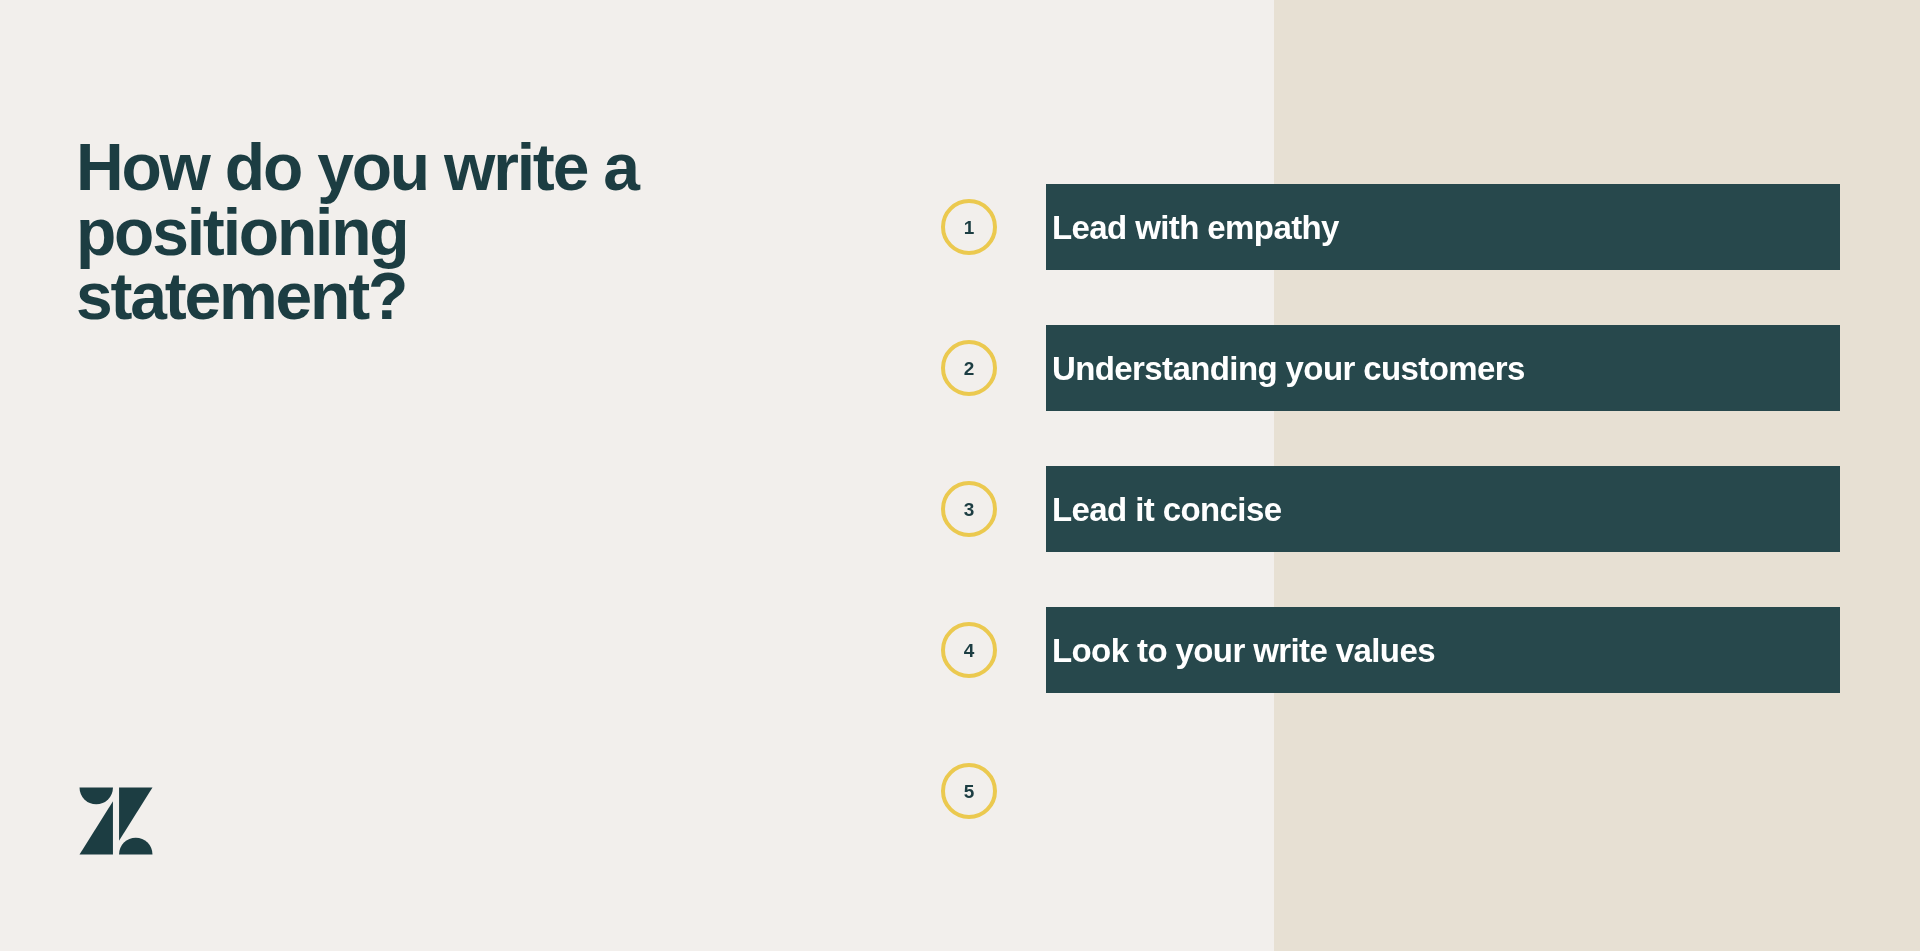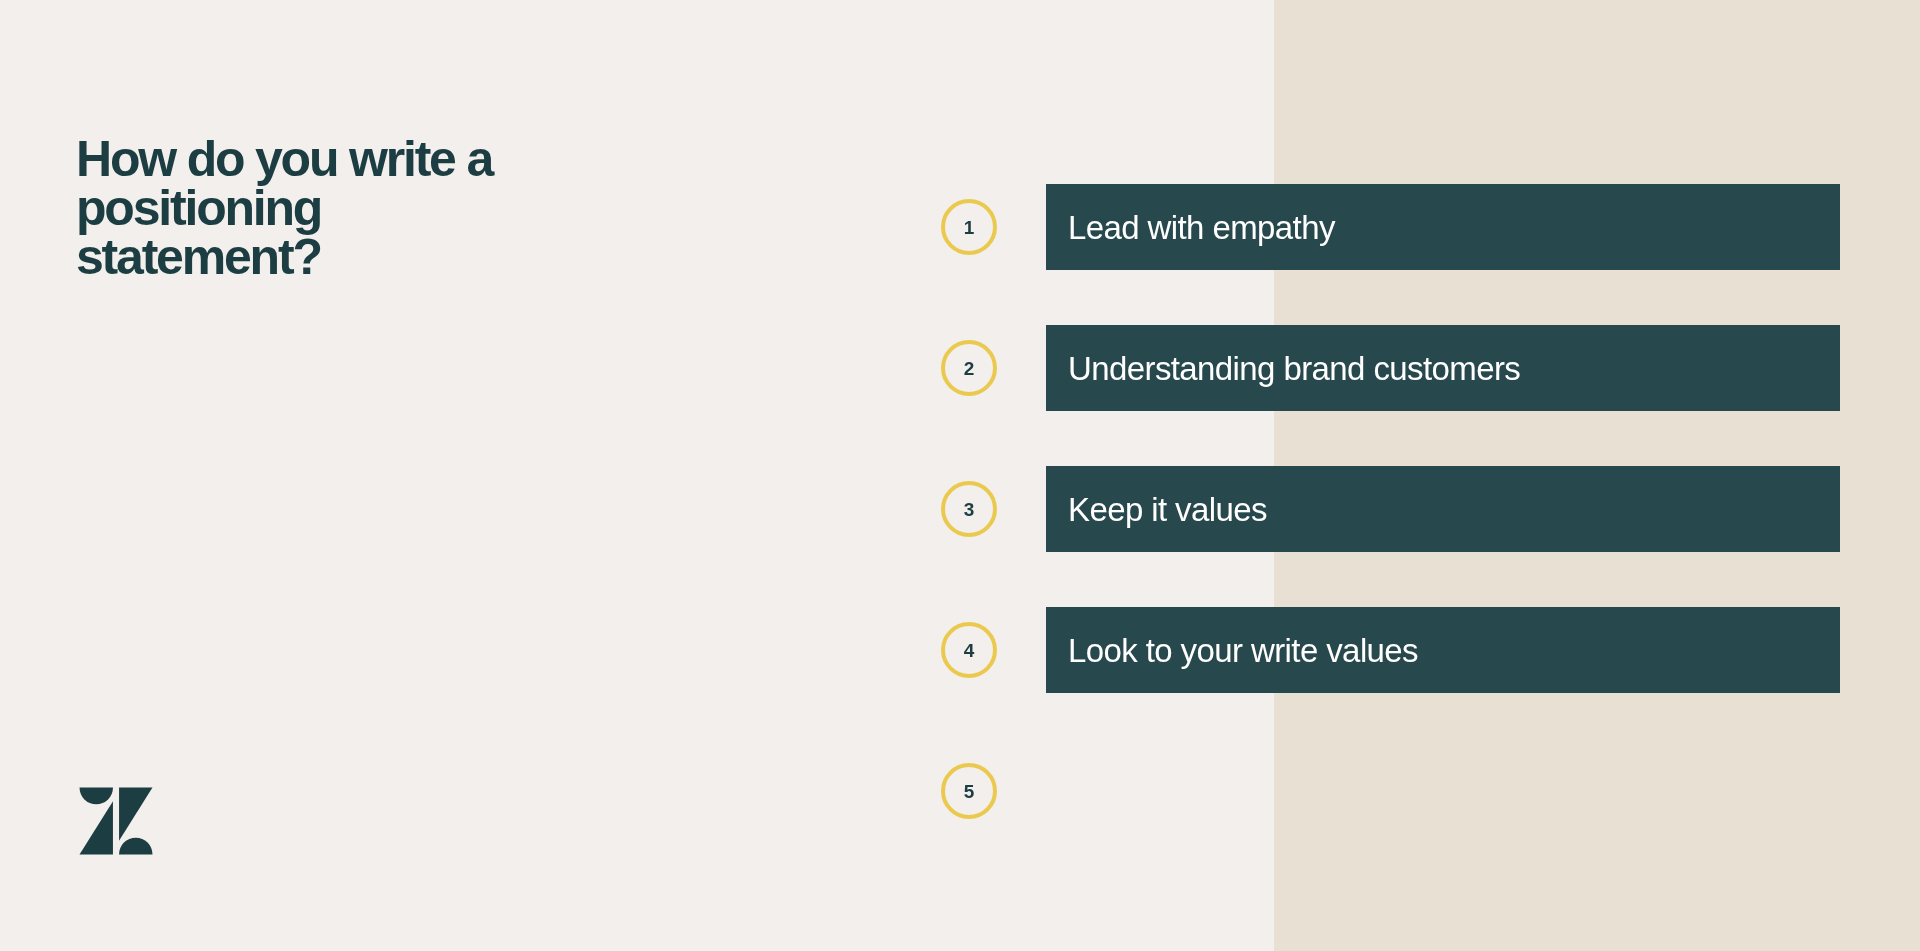--- a/index.html
+++ b/index.html
@@ -34,21 +34,21 @@
 
   
   #headline {
     position: absolute;
     left: 76px;
     top: 135px;
     width: 800px;
     margin: 0;
     color: #1C3D42;
     font-family: "Liberation Sans", sans-serif;
-    font-size: 50px;
+    font-size: 66px;
     font-weight: 700;
     line-height: 0.98;
     letter-spacing: -2.2px;
     white-space: pre-line;
   }
 
   
   #logo {
     position: absolute;
     left: 78px;
@@ -102,24 +102,24 @@
     width: 794px;
     height: 86px;
     background: #27484C;
     display: flex;
     align-items: center;
   }
   .step-label {
     color: #FFFFFF;
     font-family: "Liberation Sans", sans-serif;
     font-size: 33px;
-    font-weight: 400;
+    font-weight: 700;
     letter-spacing: -0.6px;
     line-height: 1;
-    padding-left: 22px;
+    padding-left: 6px;
     white-space: nowrap;
   }
 </style>
 </head>
 <body>
 
 <div id="slide">
 
   <div id="right-panel"></div>
 
@@ -143,28 +143,28 @@
     <div class="step" style="top:184px;">
       <div class="step-num">1</div>
       <div class="step-bar">
         <span class="step-label">Lead with empathy</span>
       </div>
     </div>
 
     <div class="step" style="top:325px;">
       <div class="step-num">2</div>
       <div class="step-bar">
-        <span class="step-label">Understanding brand customers</span>
+        <span class="step-label">Understanding your customers</span>
       </div>
     </div>
 
     <div class="step" style="top:466px;">
       <div class="step-num">3</div>
       <div class="step-bar">
-        <span class="step-label">Keep it values</span>
+        <span class="step-label">Lead it concise</span>
       </div>
     </div>
 
     <div class="step" style="top:607px;">
       <div class="step-num">4</div>
       <div class="step-bar">
         <span class="step-label">Look to your write values</span>
       </div>
     </div>
 

